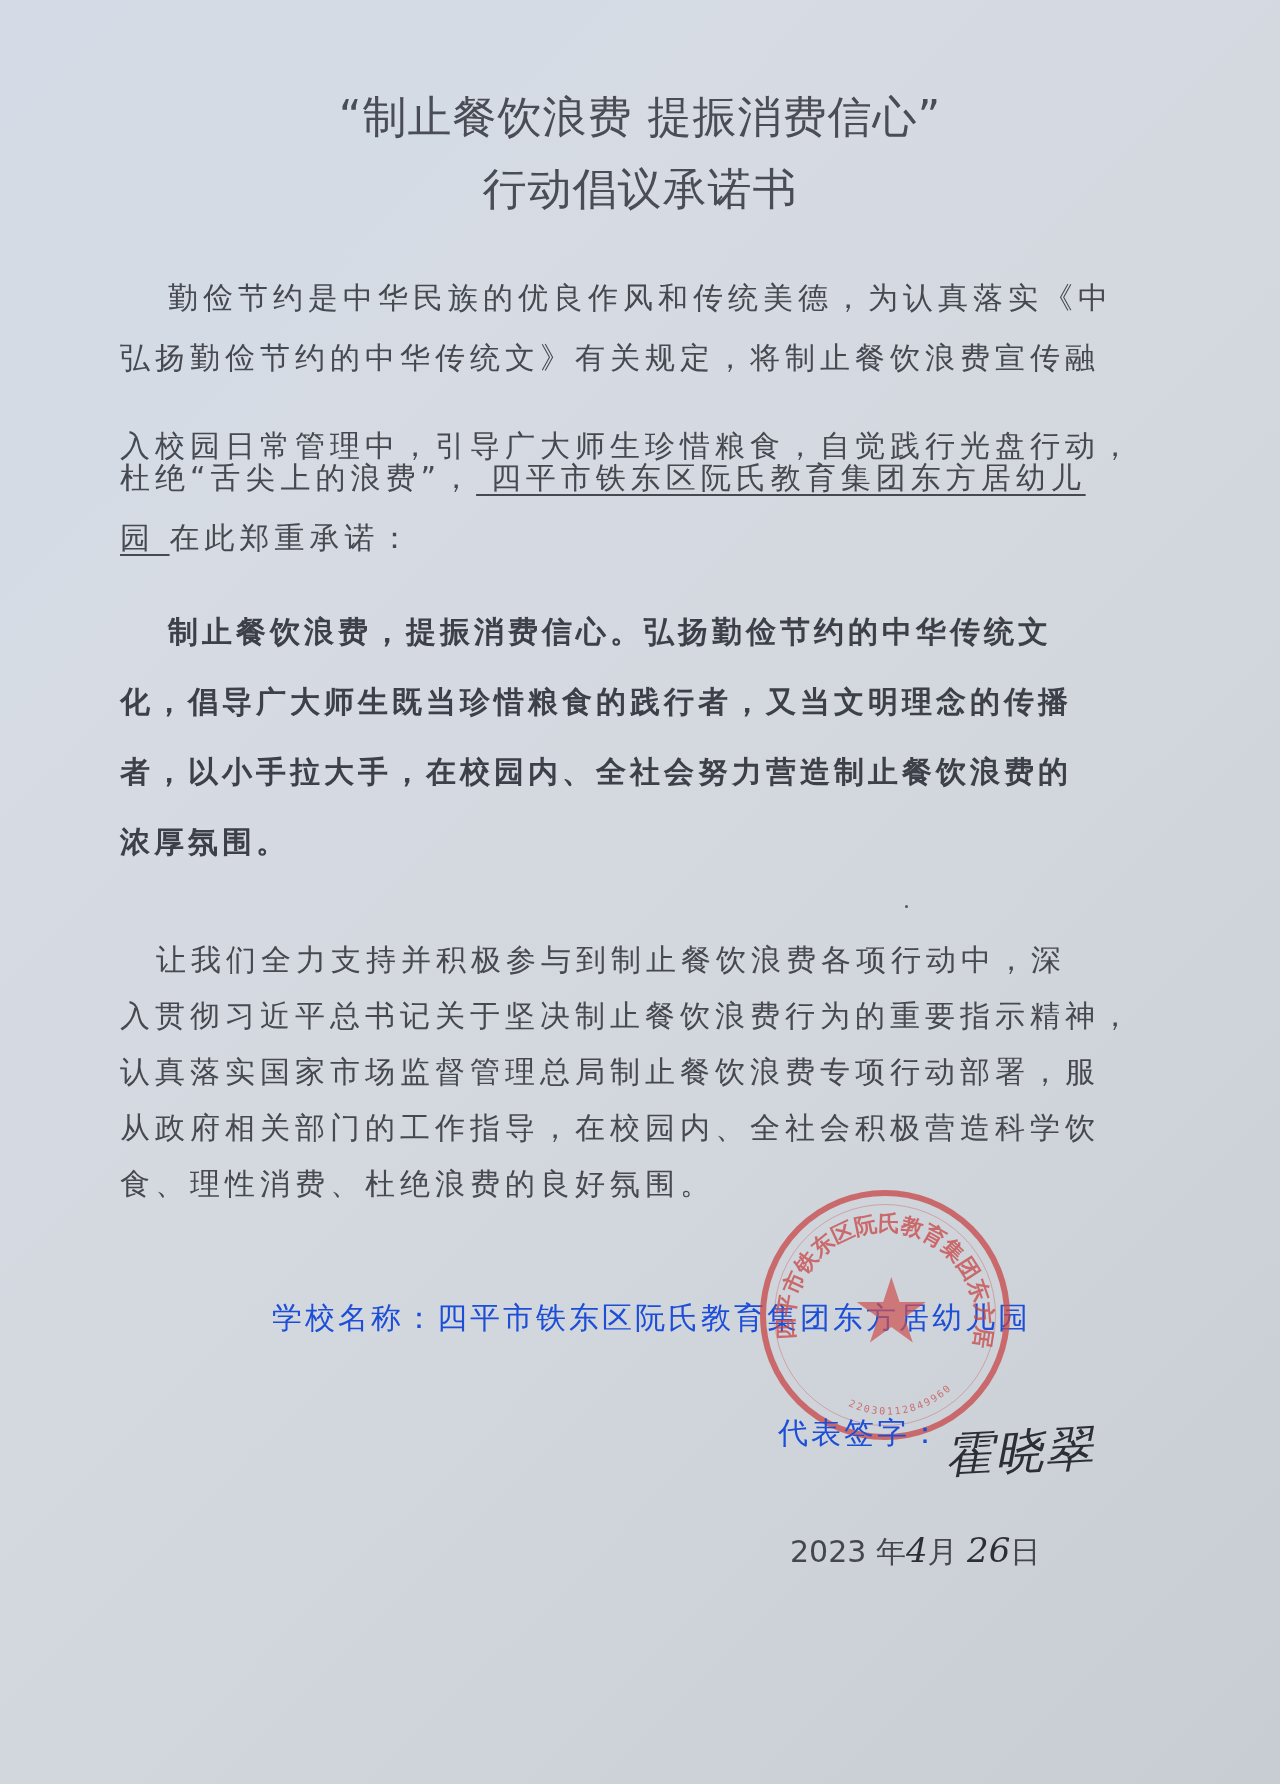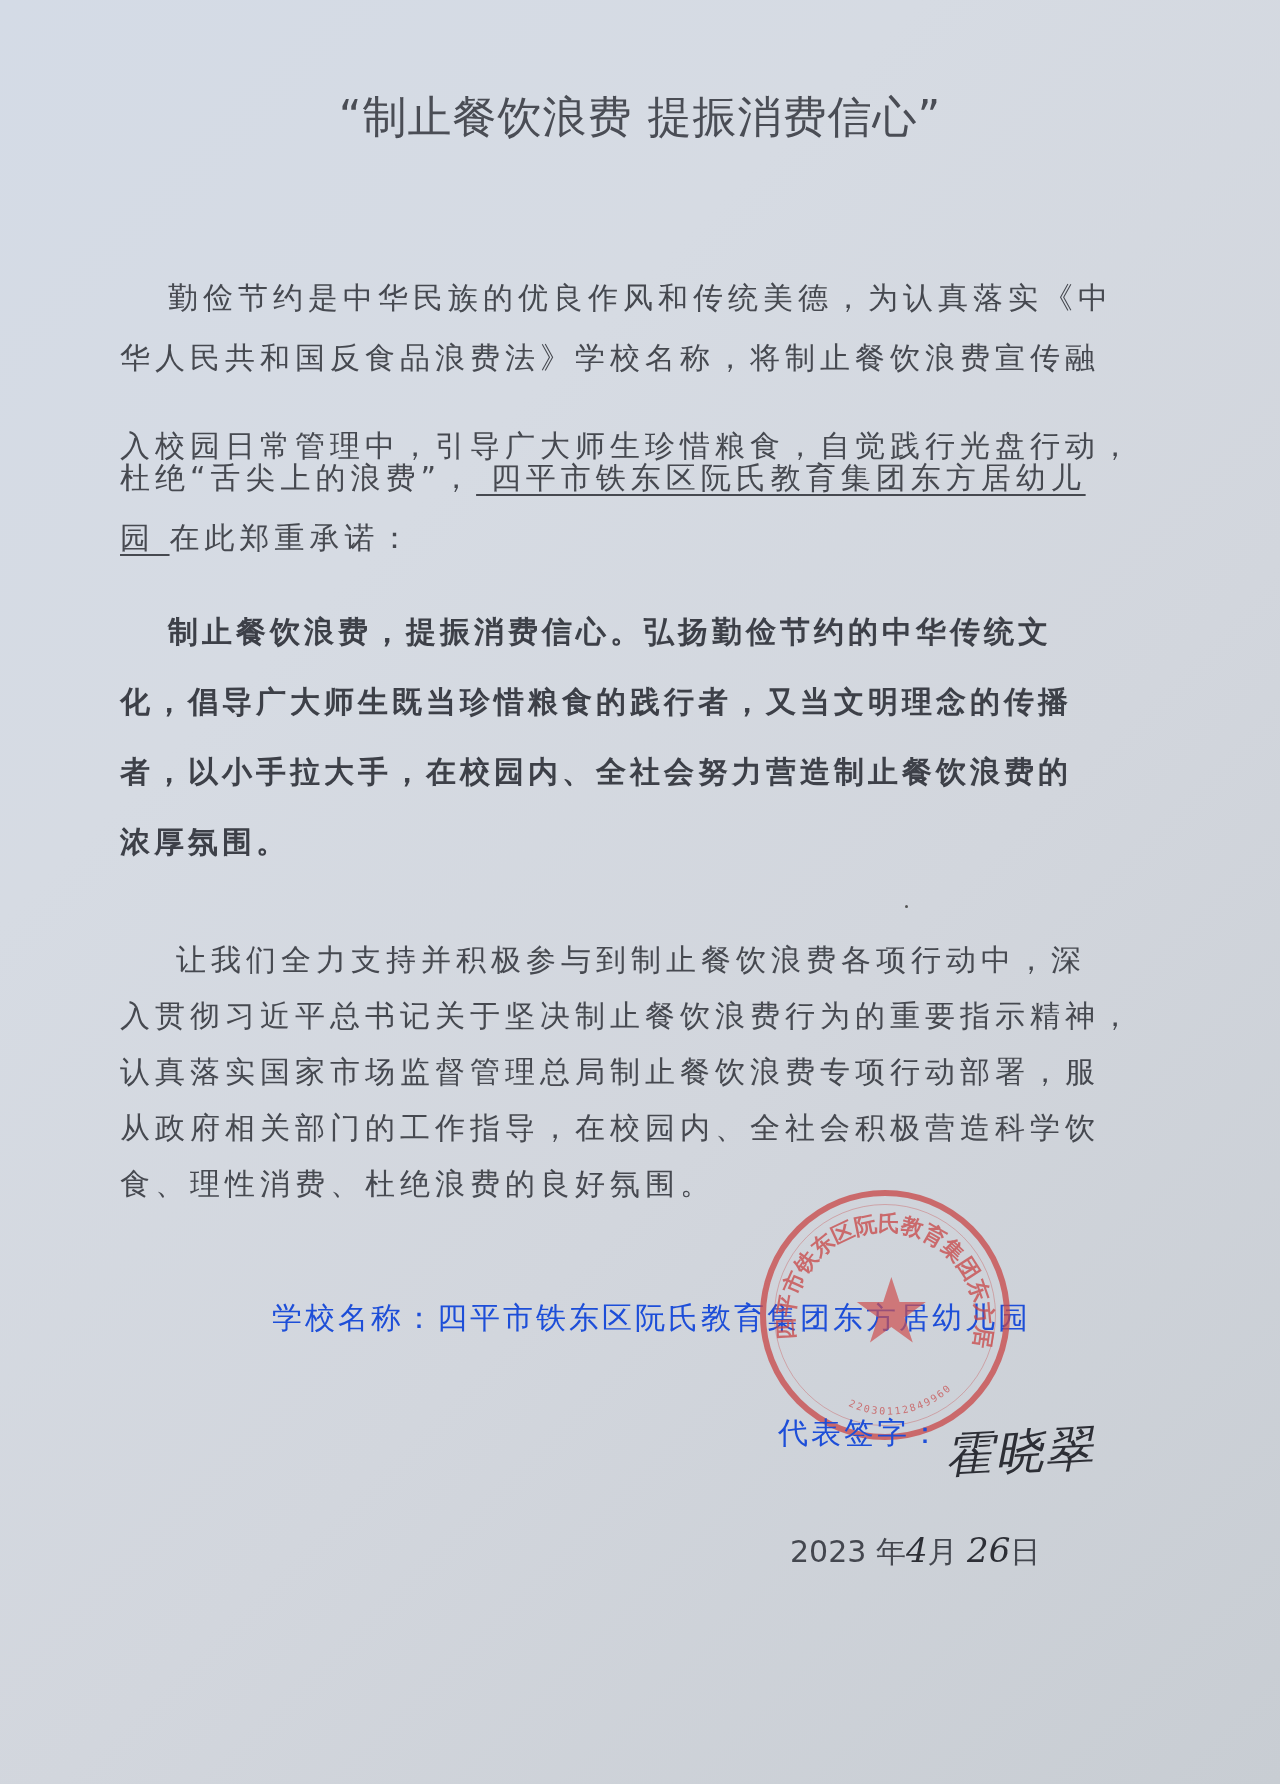--- a/index.html
+++ b/index.html
@@ -48,44 +48,45 @@
     .date { position: absolute; left: 790px; top: 1530px; font-size: 30px; color: #44474f; white-space: nowrap; }
     .date .hand { font-family: "DejaVu Serif", serif; font-style: italic; font-size: 34px; color: #2d2f36; }
     .dot { position: absolute; left: 905px; top: 905px; width: 3px; height: 3px; background: #555; border-radius: 50%; }
   </style>
 </head>
 <body>
 
 <div class="page">
 
   <div class="title l1">“制止餐饮浪费 提振消费信心”</div>
+  <div class="title l2">行动倡议承诺书</div>
 
   <div class="para p1" style="top:278px;">
     <div class="line" style="top:0; left:48px;">勤俭节约是中华民族的优良作风和传统美德，为认真落实《中</div>
-    <div class="line" style="top:60px;">华人民共和国反食品浪费法》学校名称，将制止餐饮浪费宣传融</div>
+    <div class="line" style="top:60px;">弘扬勤俭节约的中华传统文》有关规定，将制止餐饮浪费宣传融</div>
     <div class="line" style="top:120px;margin-top:28px;">入校园日常管理中，引导广大师生珍惜粮食，自觉践行光盘行动，</div>
     <div class="line" style="top:180px;">
       <span>杜绝“舌尖上的浪费”，</span><span class="underline">  四平市铁东区阮氏教育集团东方居幼儿</span>
     </div>
     <div class="line" style="top:240px;">
       <span class="underline">园  </span><span> 在此郑重承诺：</span>
     </div>
   </div>
 
   <div class="para p2" style="top:612px;">
     <div class="line" style="top:0; left:48px;">制止餐饮浪费，提振消费信心。弘扬勤俭节约的中华传统文</div>
     <div class="line" style="top:70px;">化，倡导广大师生既当珍惜粮食的践行者，又当文明理念的传播</div>
     <div class="line" style="top:140px;">者，以小手拉大手，在校园内、全社会努力营造制止餐饮浪费的</div>
     <div class="line" style="top:210px;">浓厚氛围。</div>
   </div>
 
   <div class="dot"></div>
 
   <div class="para p3" style="top:940px;">
-    <div class="line" style="top:0; left:56px;">让我们全力支持并积极参与到制止餐饮浪费各项行动中，深</div>
+    <div class="line" style="top:0; left:36px;">让我们全力支持并积极参与到制止餐饮浪费各项行动中，深</div>
     <div class="line" style="top:56px;">入贯彻习近平总书记关于坚决制止餐饮浪费行为的重要指示精神，</div>
     <div class="line" style="top:112px;">认真落实国家市场监督管理总局制止餐饮浪费专项行动部署，服</div>
     <div class="line" style="top:168px;">从政府相关部门的工作指导，在校园内、全社会积极营造科学饮</div>
     <div class="line" style="top:224px;">食、理性消费、杜绝浪费的良好氛围。</div>
   </div>
 
   <div class="sig-block" style="left:272px; top:1298px;">
     <span>学校名称：</span><span>四平市铁东区阮氏教育集团东方居幼儿园</span>
   </div>
 

